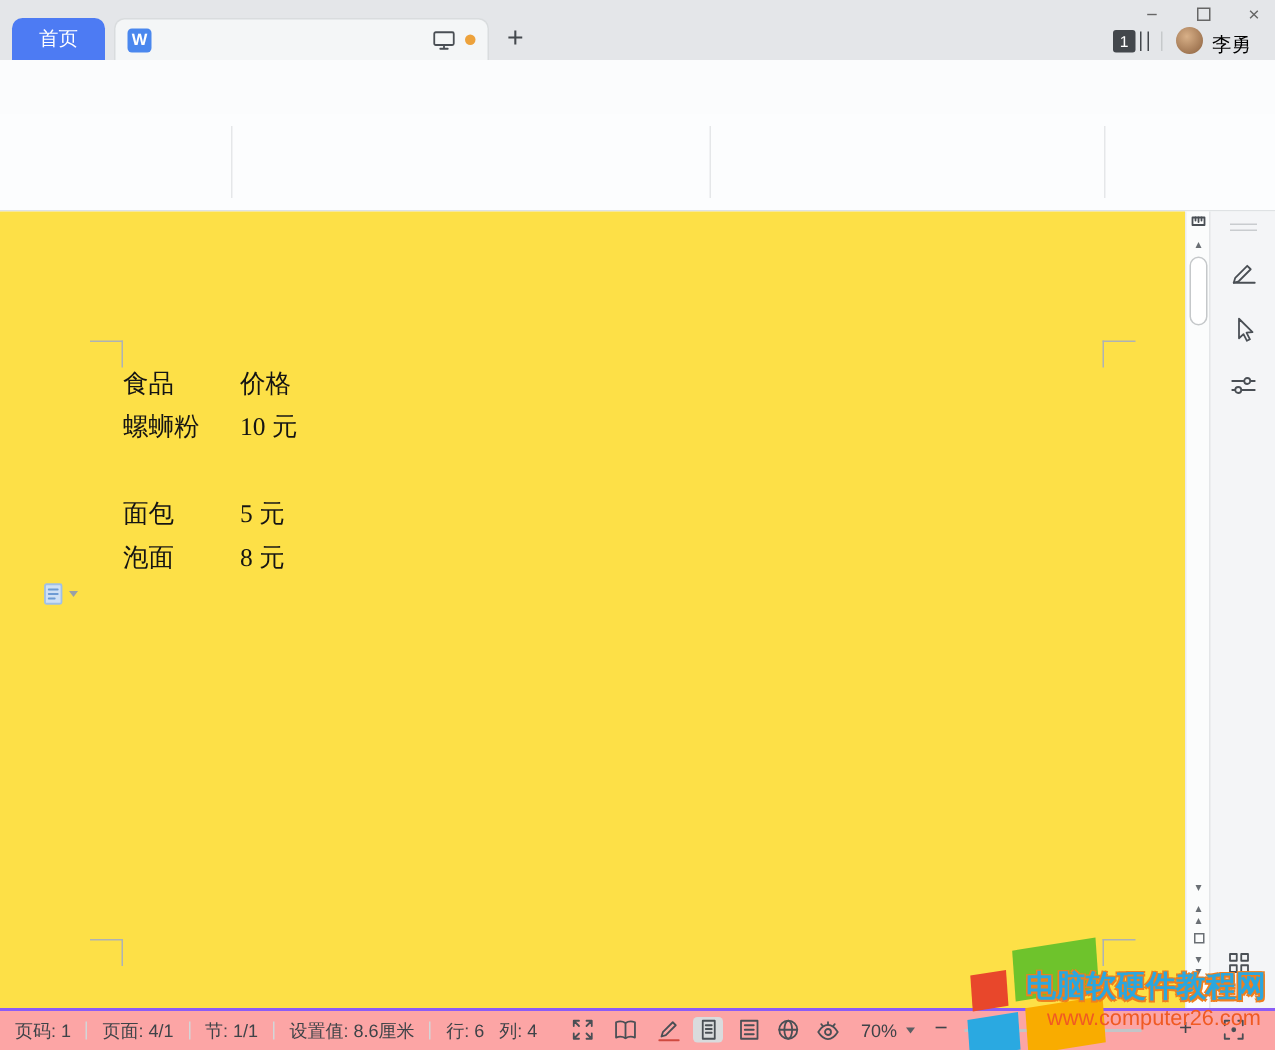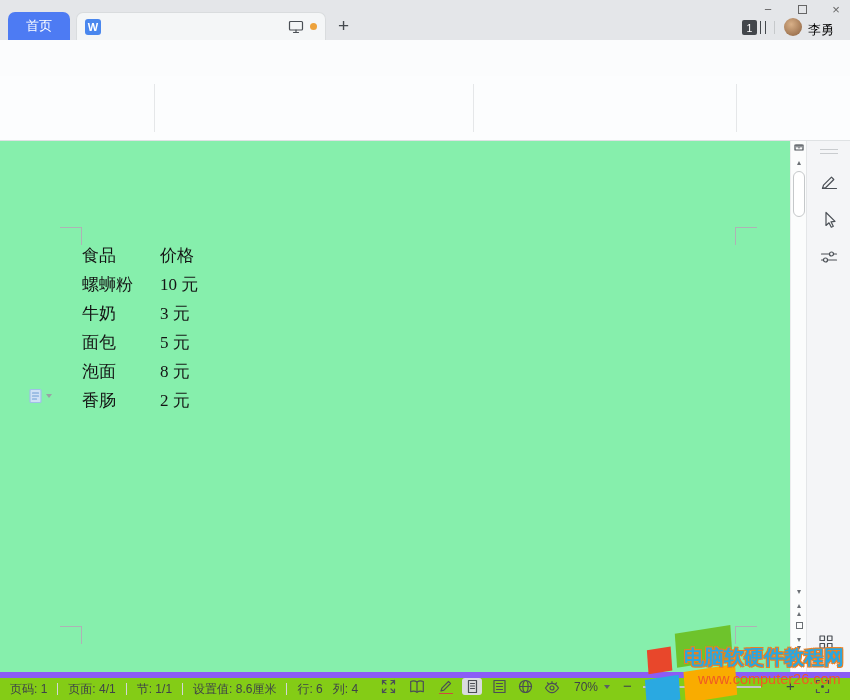--- a/index.html
+++ b/index.html
@@ -42,33 +42,33 @@
   .rlabel{position:absolute;font-size:12px;color:#3f454a;display:flex;align-items:center;gap:3px}
   .rdiv{position:absolute;width:1px;background:#e5e7e9;top:8px;height:48px}
   .select{position:absolute;height:22px;background:#fff;border:1px solid #c7cacd;border-radius:2px;font-size:12px;color:#333;
     display:flex;align-items:center;padding-left:6px}
   .select .cap{position:absolute;right:5px}
   .fbtn{position:absolute;font-size:14px;color:#3a3f44;display:flex;align-items:flex-end;cursor:pointer}
   .gray-sel{background:#d8dadc;border-radius:2px}
   .stylecard{position:absolute;top:82px;height:52px;background:#fdfdfd;border:1px solid #c6c9cb;border-radius:2px;
     display:flex;flex-direction:column;align-items:center;justify-content:center;color:#2e3338}
   
-  .docarea{position:absolute;left:0;top:141px;width:790px;height:531px;background:#86efac}
+  .docarea{position:absolute;left:0;top:141px;width:790px;height:531px;background:#fde047}
   .mark{position:absolute;width:22px;height:18px}
   .docline{position:absolute;left:82px;width:400px;height:22px;font-size:17px;color:#141414}
   .docline .price{position:absolute;left:78px;font-family:"Liberation Serif","DejaVu Serif",serif}
   
   .vscroll{position:absolute;left:790px;top:141px;width:16px;height:531px;background:#fbfcfc;border-left:1px solid #ececee}
   .thumb{position:absolute;left:1.5px;top:30px;width:12px;height:46px;background:#fff;border:1px solid #c5c8ca;border-radius:7px}
   .sgl{position:absolute;left:0;width:16px;text-align:center;font-size:8px;color:#6a6f74;line-height:8px}
   
   .sidebar{position:absolute;left:806px;top:141px;width:44px;height:531px;background:#f4f5f7;border-left:1px solid #e4e6e8}
   .handle{position:absolute;left:13px;top:8px;width:18px;height:5px;border-top:1.5px solid #c9cccf;border-bottom:1.5px solid #c9cccf}
   
-  .statusbar{position:absolute;left:0;top:672px;width:850px;height:28px;background:#84cc16;border-top:6px solid #8b5cf6;
+  .statusbar{position:absolute;left:0;top:672px;width:850px;height:28px;background:#fca5a5;border-top:2px solid #8b5cf6;
     display:flex;align-items:center;font-size:12px;color:#3e4348}
   .sitem{padding:0 10px;white-space:nowrap;cursor:pointer}
   .sdiv{width:1px;height:12px;background:#d3d6d8}
   .sico{position:absolute;top:678px;width:20px;height:17px;display:flex;align-items:center;justify-content:center;border-radius:3px}
   .slider-track{position:absolute;left:643px;top:686px;width:118px;height:1.5px;background:#c2c5c8}
   .slider-thumb{position:absolute;left:691px;top:680px;width:11px;height:11px;border-radius:50%;background:#fff;border:1px solid #8f959a}
   
   .wm{position:absolute;z-index:50}
   .wmlogo{left:644px;top:630px;width:102px;height:70px;transform:rotate(-4deg)}
   .wmlogo div{position:absolute}
@@ -395,24 +395,22 @@
   </div>
 
   <div class="docarea">
     <span class="mark" style="left:60px;top:86px;border-top:1px solid #aeb2b5;border-right:1px solid #aeb2b5"></span>
     <span class="mark" style="left:735px;top:86px;border-top:1px solid #aeb2b5;border-left:1px solid #aeb2b5"></span>
     <span class="mark" style="left:60px;top:485px;border-top:1px solid #aeb2b5;border-right:1px solid #aeb2b5"></span>
     <span class="mark" style="left:735px;top:485px;border-top:1px solid #aeb2b5;border-left:1px solid #aeb2b5"></span>
 
     <div class="docline" style="top:103px"><span>食品</span><span class="price" style="font-family:inherit">价格</span></div>
     <div class="docline" style="top:132px"><span>螺蛳粉</span><span class="price">10 元</span></div>
-    <div class="docline" style="top:161px"><span>牛奶</span><span class="price">3 元</span></div>
     <div class="docline" style="top:190px"><span>面包</span><span class="price">5 元</span></div>
     <div class="docline" style="top:219px"><span>泡面</span><span class="price">8 元</span></div>
-    <div class="docline" style="top:248px"><span>香肠</span><span class="price">2 元</span></div>
 
     <span class="ik" style="left:28px;top:247px">
       <svg width="15" height="16" viewBox="0 0 15 16">
           <rect x="2" y="1.5" width="11" height="13" rx="1" style="fill:#cfe0f5;stroke:#9fc0e8"></rect>
           <path d="M4.5 5h6M4.5 8h6M4.5 11h4" style="stroke:#6d9bd4"></path>
         </svg>
       </span>
     <span class="abs cap" style="left:46px;top:253px;border-top-color:#9aa0a5"></span>
   </div>
 

